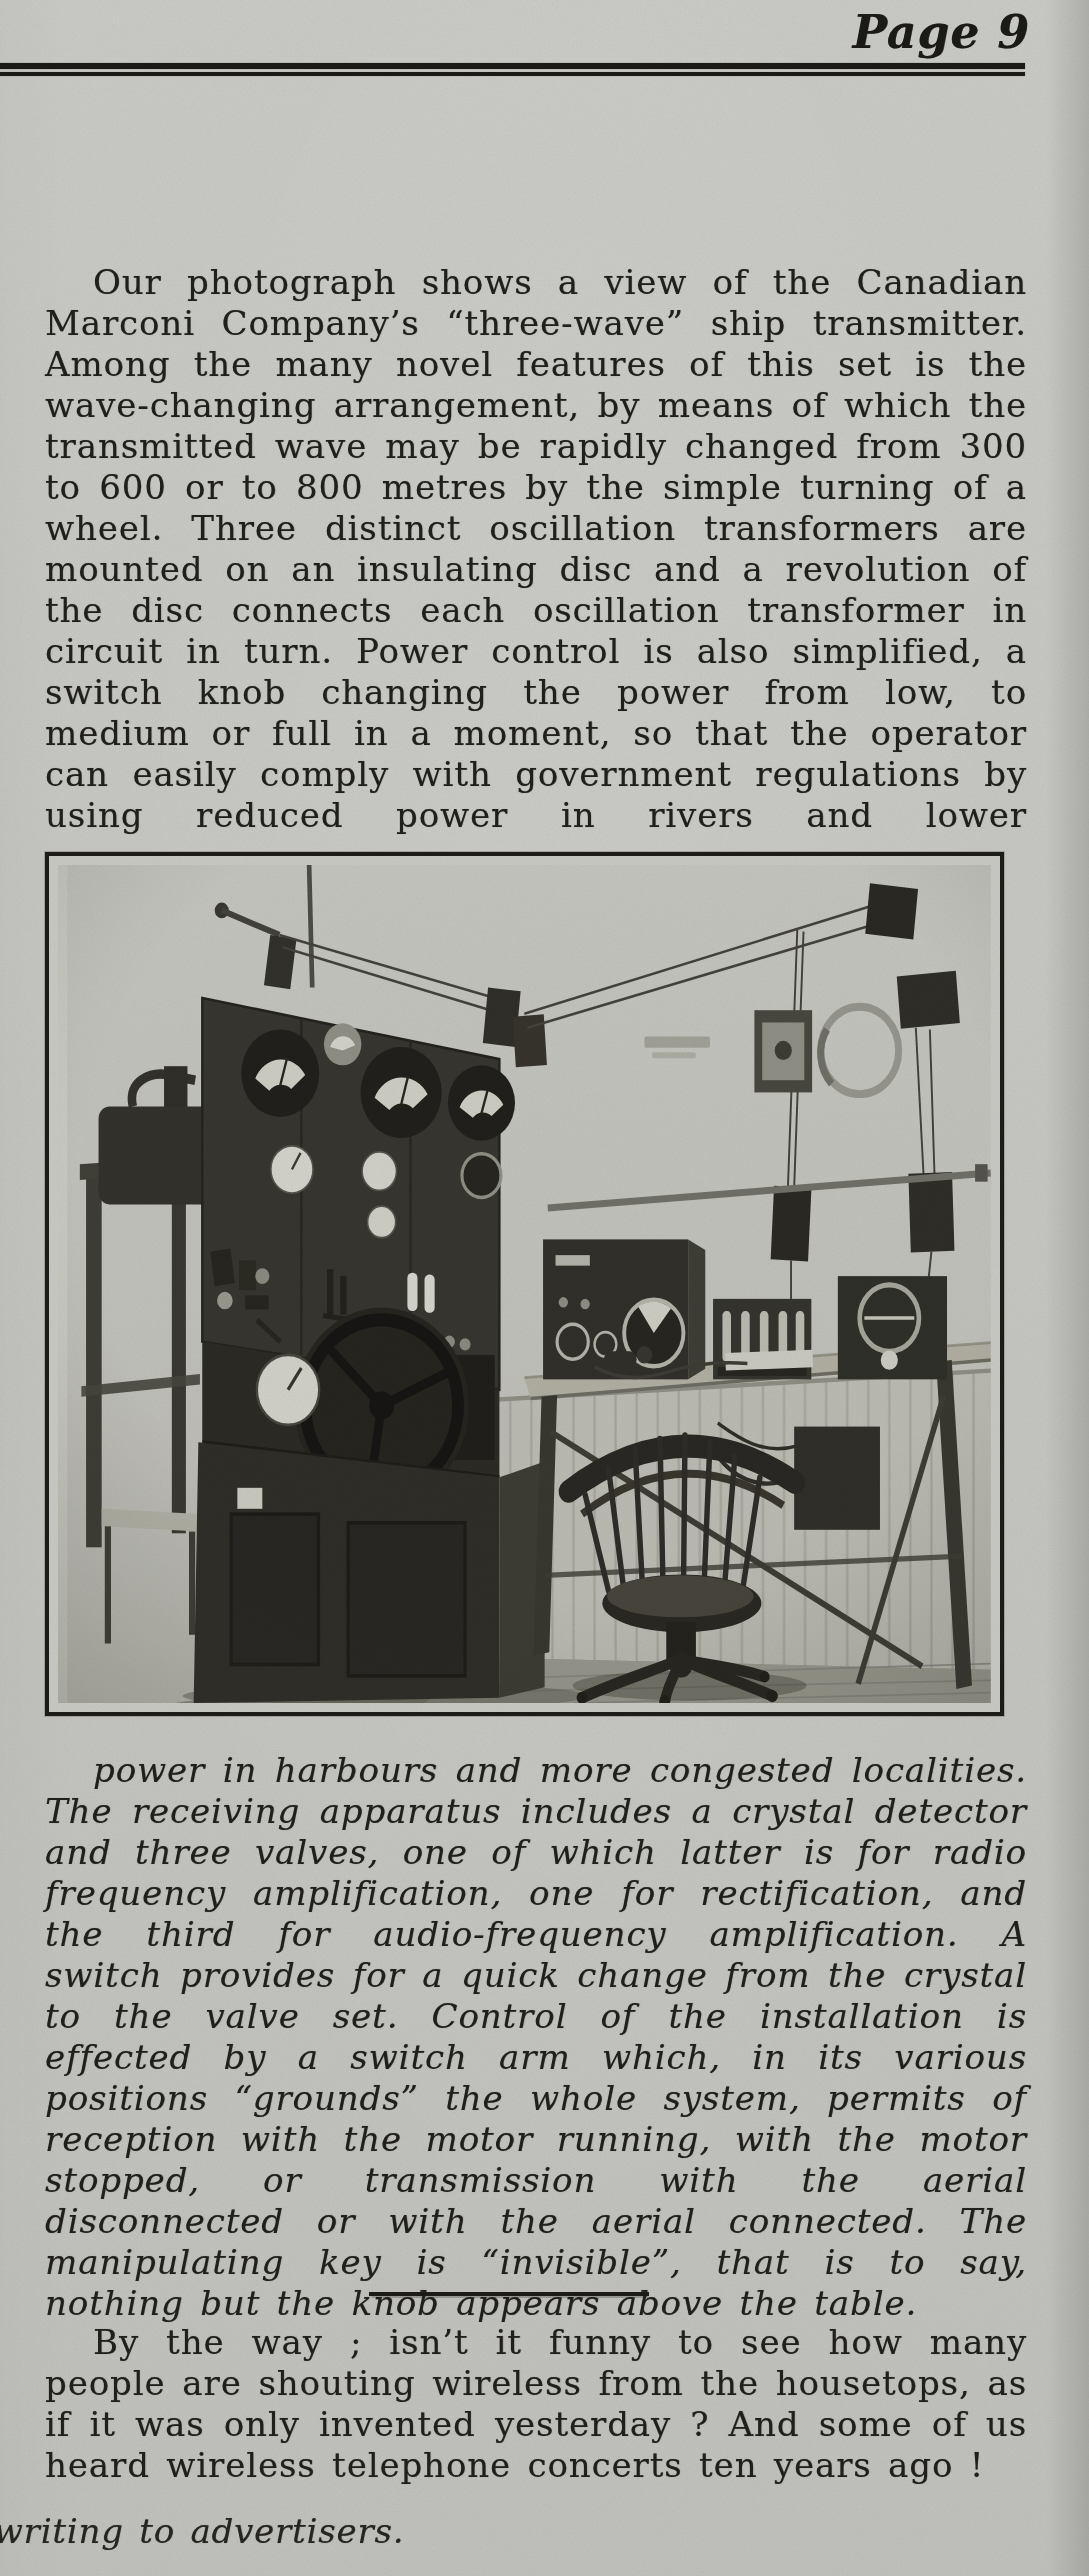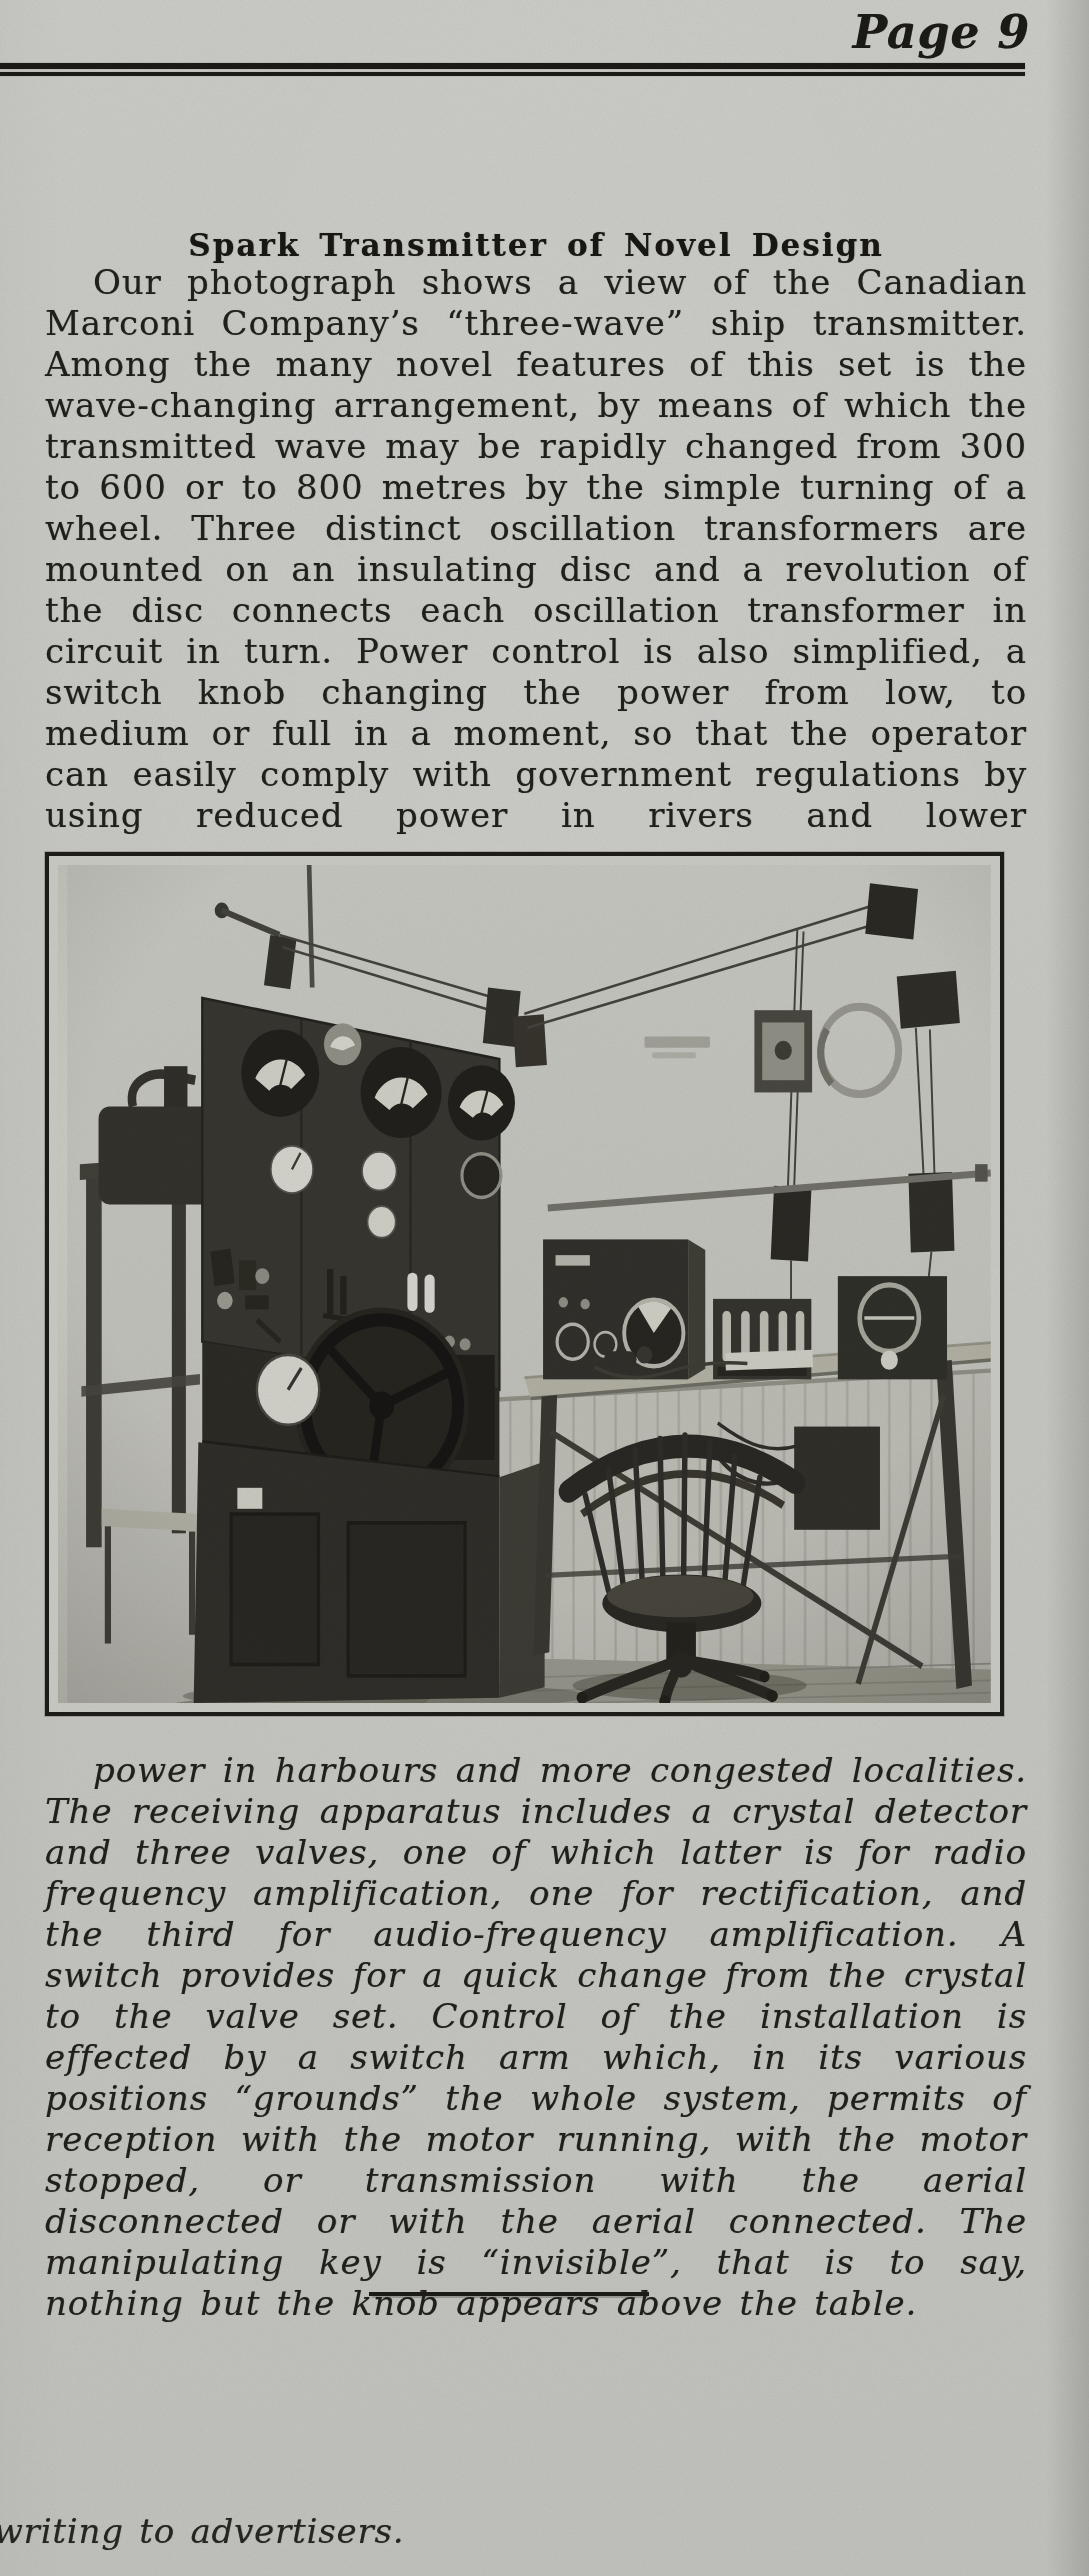--- a/index.html
+++ b/index.html
@@ -77,21 +77,20 @@
 
 <div class="page">
 
   <div class="page-number">Page 9</div>
 
   <div class="double-rule">
     <div class="rl1"></div>
     <div class="rl2"></div>
   </div>
 
-  <h2 class="article-subtitle">Spark Transmitter of Novel Design</h2>
 
   <p class="body-par p1">Our photograph shows a view of the Canadian Marconi Company’s “three-wave” ship transmitter.  Among the many novel features of this set is the wave-changing arrangement, by means of which the transmitted wave may be rapidly changed from 300 to 600 or to 800 metres by the simple turning of a wheel.  Three distinct oscillation transformers are mounted on an insulating disc and a revolution of the disc connects each oscillation transformer in circuit in turn.  Power control is also simplified, a switch knob changing the power from low, to medium or full in a moment, so that the operator can easily comply with government regulations by using reduced power in rivers and lower</p>
 
   <figure class="photo-frame">
     <svg viewBox="0 0 1194 1072" preserveAspectRatio="none">
       <defs>
         <linearGradient id="wallg" x1="0" y1="0" x2="0" y2="1">
           <stop offset="0" stop-color="#c6c6c0"></stop>
           <stop offset="0.55" stop-color="#c2c2bc"></stop>
           <stop offset="1" stop-color="#bab9b2"></stop>
@@ -327,20 +326,21 @@
 
         <rect x="0" y="0" width="1196" height="958" fill="url(#vig)"></rect>
       </g>
     </svg>
   </figure>
 
   <p class="body-par p2">power in harbours and more congested localities.  The receiving apparatus includes a crystal detector and three valves, one of which latter is for radio frequency amplification, one for rectification, and the third for audio-frequency amplification.  A switch provides for a quick change from the crystal to the valve set.  Control of the installation is effected by a switch arm which, in its various positions “grounds” the whole system, permits of reception with the motor running, with the motor stopped, or transmission with the aerial disconnected or with the aerial connected.  The manipulating key is “invisible”, that is to say, nothing but the knob appears above the table.</p>
 
   <div class="section-divider"></div>
 
+  <p class="body-par p3">By the way ; isn’t it funny to see how many people are shouting wireless from the housetops, as if it was only invented yesterday ?  And some of us heard wireless telephone concerts ten years ago !</p>
 
   <div class="footer-note">writing to advertisers.</div>
 
   <svg class="paper-texture" viewBox="0 0 1394 3297" width="1089" height="2576">
     <filter id="noisef">
       <feTurbulence type="fractalNoise" baseFrequency="0.55" numOctaves="2" stitchTiles="stitch"></feTurbulence>
       <feColorMatrix type="saturate" values="0"></feColorMatrix>
       <feComponentTransfer>
           <feFuncA type="linear" slope="0.9" intercept="0"></feFuncA>
         </feComponentTransfer>

